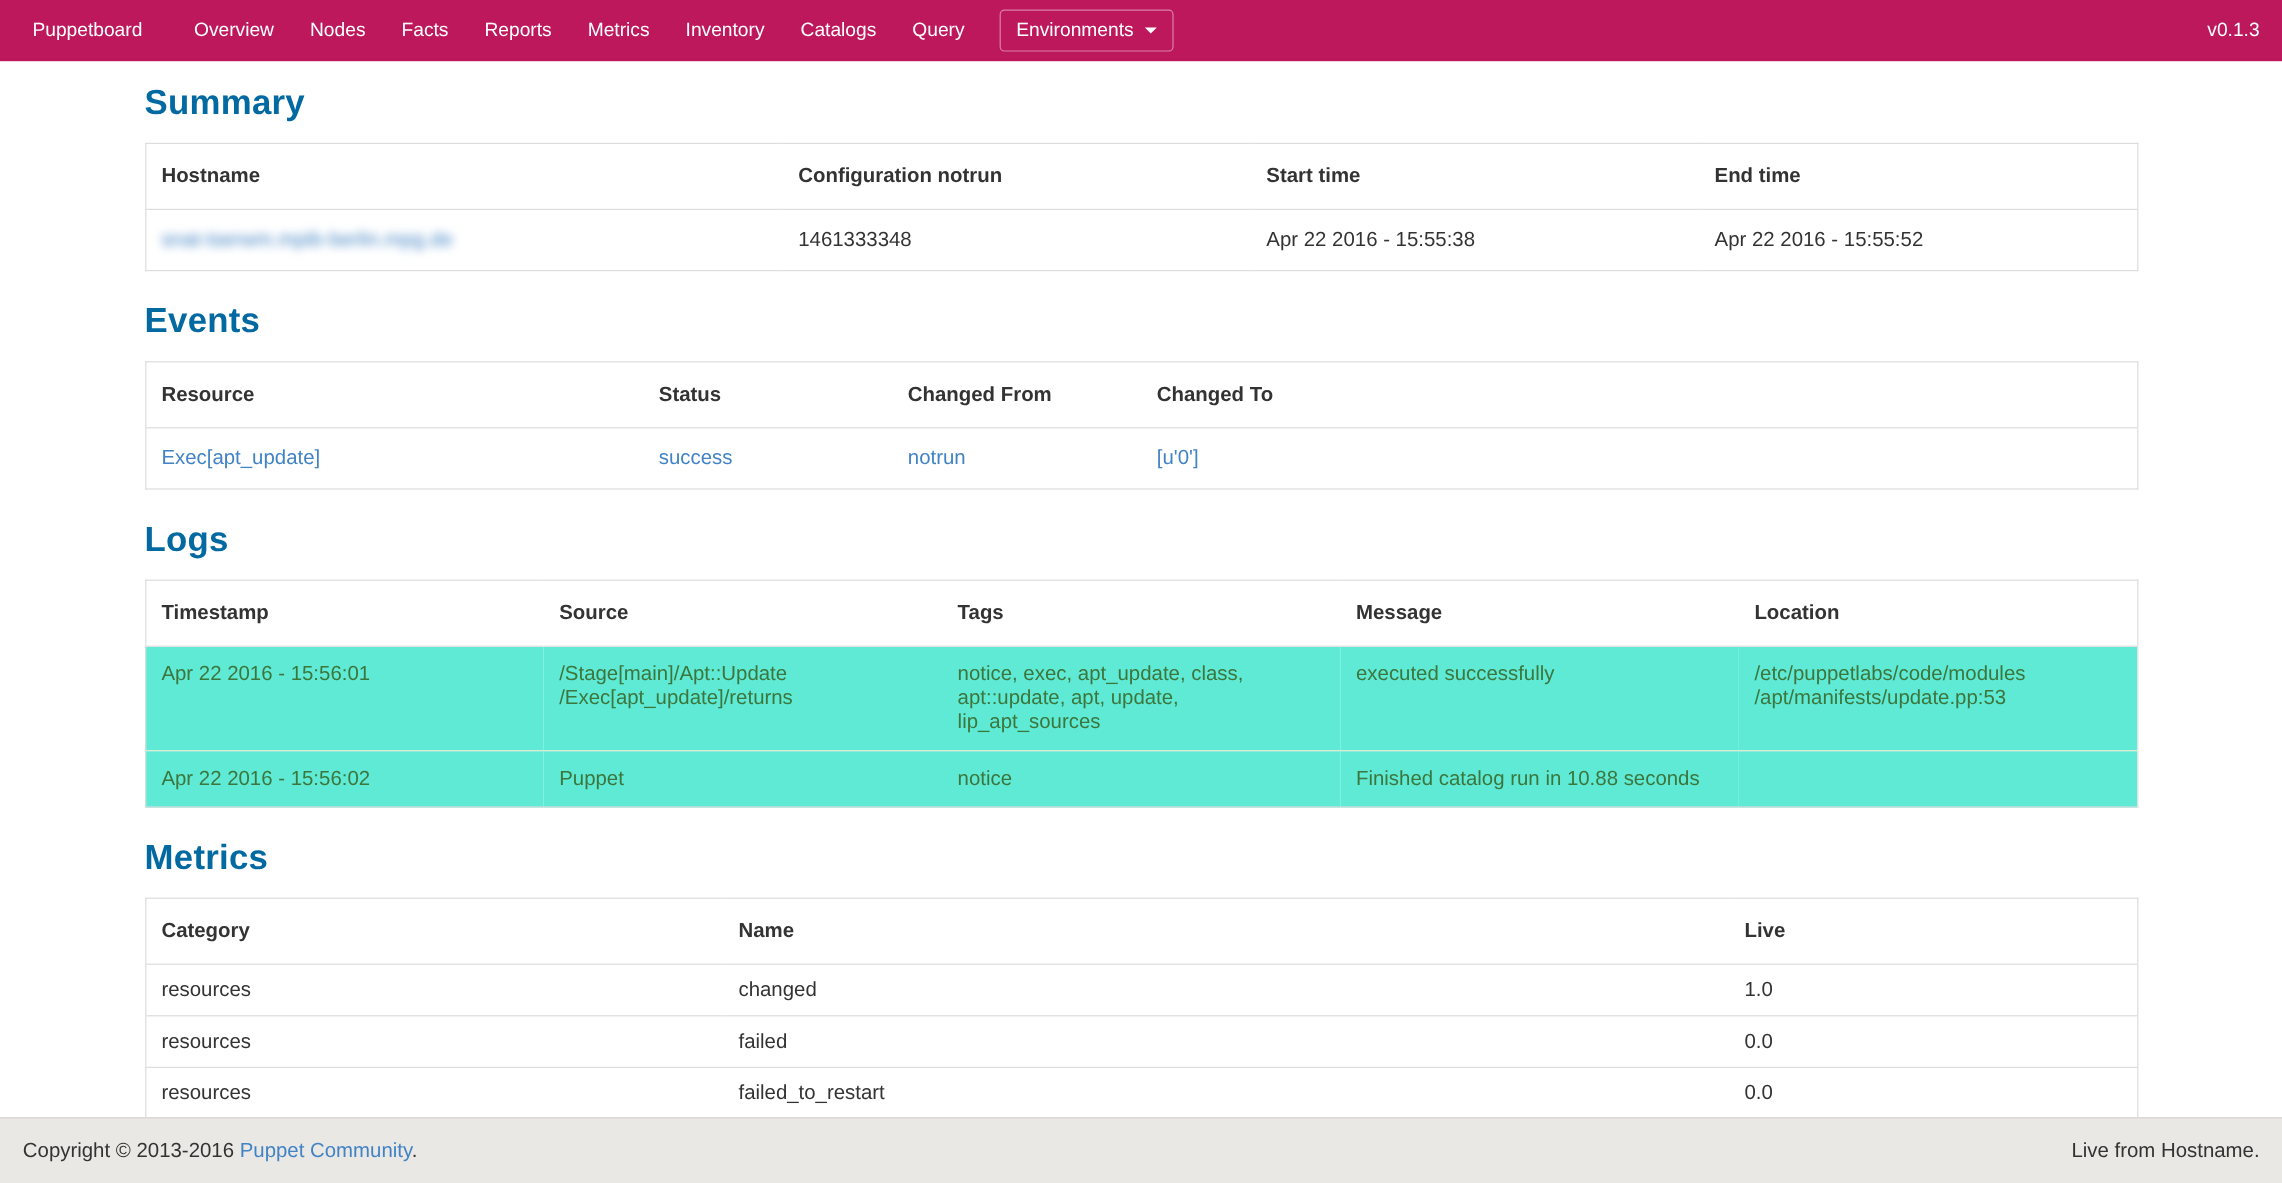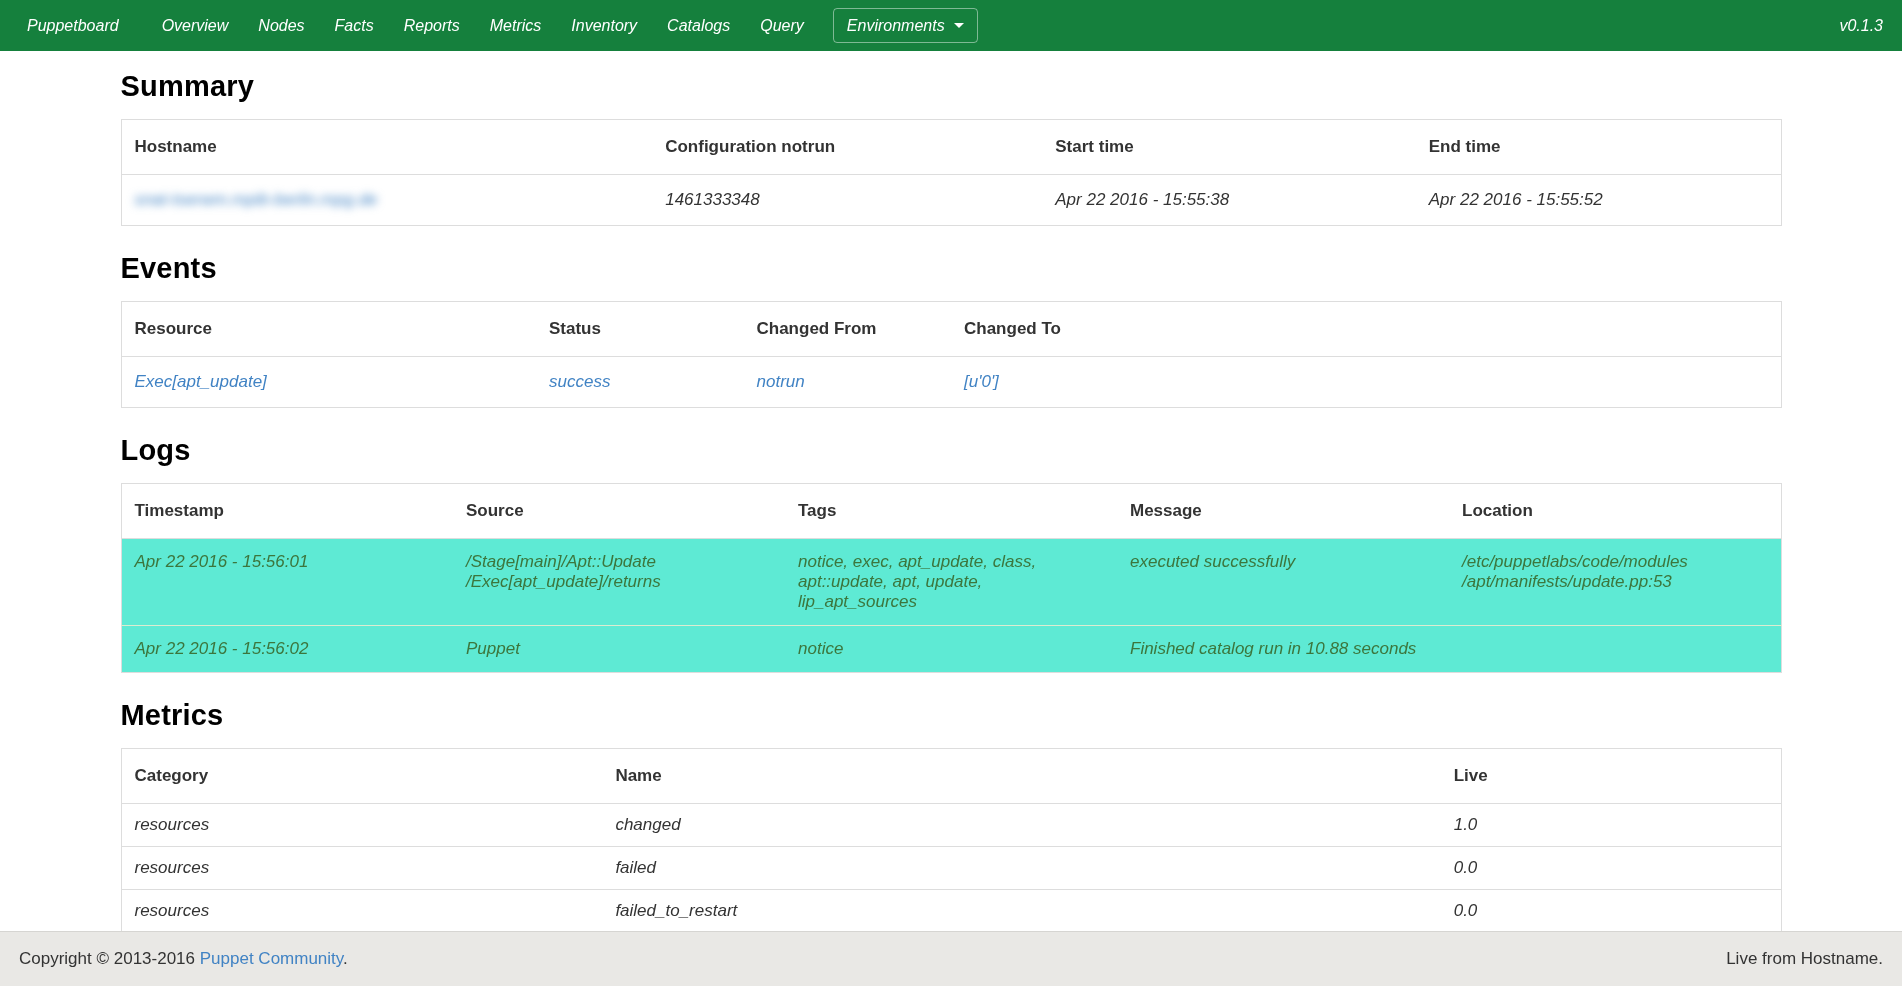--- a/index.html
+++ b/index.html
@@ -7,24 +7,23 @@
   body {
     font-family: "Liberation Sans", sans-serif;
     background: #ffffff;
     color: #333333;
     font-size: 17px;
   }
 
   
   .navbar {
     height: 51px;
-    background: #15803d;
+    background: #be185d;
     display: flex;
     align-items: stretch;
-    font-style: italic;
   }
   .navbar a { color: #ffffff; text-decoration: none; display: flex; align-items: center; font-size: 16px; }
   .brand { padding: 0 28px 0 27px; font-size: 16.5px; }
   .nav-items { display: flex; list-style: none; align-items: stretch; }
   .nav-items li { display: flex; align-items: stretch; }
   .nav-items a { padding: 16px 15px; }
   .env-btn {
     margin: 8px 0 8px 14px;
     border: 1px solid rgba(255,255,255,0.45);
     border-radius: 4px;
@@ -49,38 +48,37 @@
     margin-left: auto;
     padding: 0 19px;
     color: #ffffff;
     font-size: 16px;
     display: flex;
     align-items: center;
   }
 
   
   .container { width: 1661px; margin: 0 auto; }
-  h2 { font-size: 29px; font-weight: 700; margin: 26px 0 16px; color: #000000; letter-spacing: 0.2px; }
+  h2 { font-size: 29px; font-weight: 700; margin: 26px 0 16px; color: #0369a1; letter-spacing: 0.2px; }
   h2.first { margin-top: 19px; }
 
   table { width: 100%; border-collapse: collapse; border: 1px solid #dddddd; table-layout: fixed; }
   th {
     text-align: left;
     font-weight: 700;
     font-size: 17px;
     padding: 17px 12px 17px 13px;
     border-bottom: 1px solid #dddddd;
     background: #ffffff;
   }
   td {
     padding: 15px 12px 15px 13px;
     border-bottom: 1px solid #dddddd;
     vertical-align: top;
     font-size: 17px;
-    font-style: italic;
   }
   tbody tr:last-child td { border-bottom: 0; }
 
   a.link { color: #4183c4; text-decoration: none; }
   .blurred { filter: blur(4px); }
 
   
   .logs-table tbody td {
     background: #5eead4;
     color: #3c763d;

